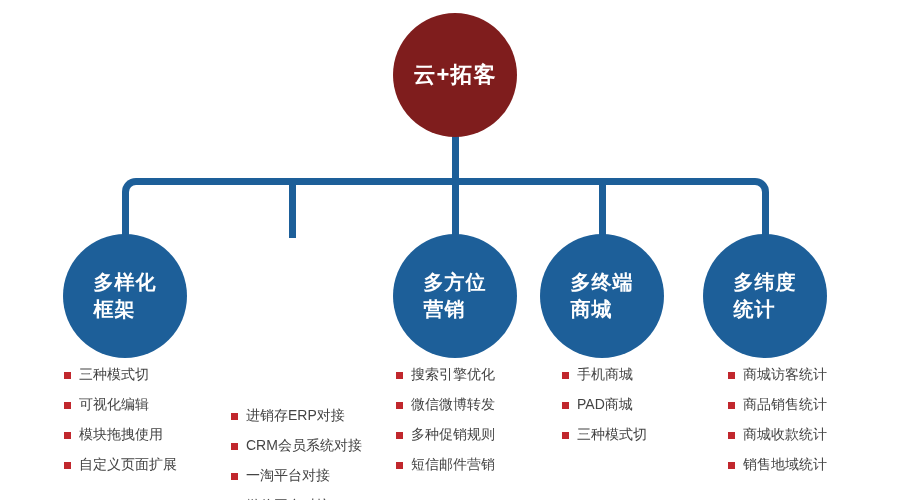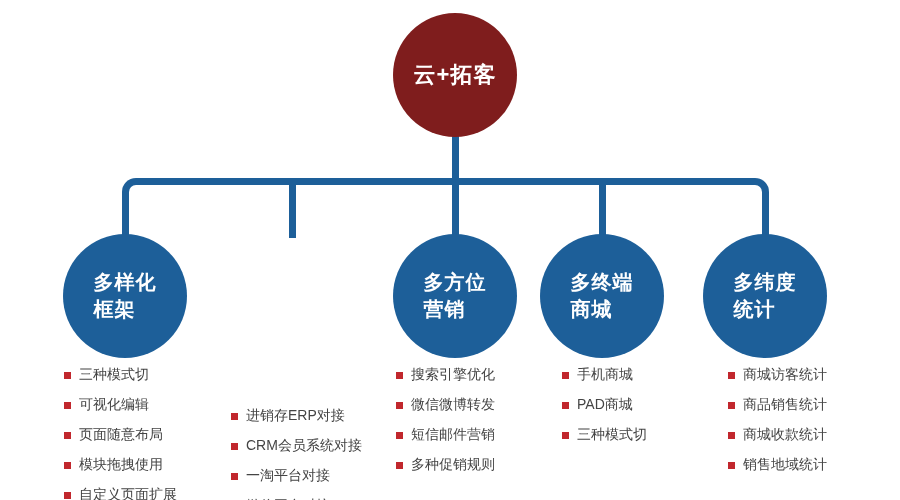--- a/index.html
+++ b/index.html
@@ -158,24 +158,20 @@
     <li>
         <span class="bullet"></span>
         <span>三种模式切</span>
       </li>
     <li>
         <span class="bullet"></span>
         <span>可视化编辑</span>
       </li>
     <li>
         <span class="bullet"></span>
-        <span>页面随意布局</span>
-      </li>
-    <li>
-        <span class="bullet"></span>
         <span>模块拖拽使用</span>
       </li>
     <li>
         <span class="bullet"></span>
         <span>自定义页面扩展</span>
       </li>
   </ul>
 
   <ul class="item-list pos-l2">
     <li>
@@ -200,26 +196,26 @@
     <li>
         <span class="bullet"></span>
         <span>搜索引擎优化</span>
       </li>
     <li>
         <span class="bullet"></span>
         <span>微信微博转发</span>
       </li>
     <li>
         <span class="bullet"></span>
+        <span>多种促销规则</span>
+      </li>
+    <li>
+        <span class="bullet"></span>
         <span>短信邮件营销</span>
       </li>
-    <li>
-        <span class="bullet"></span>
-        <span>多种促销规则</span>
-      </li>
   </ul>
 
   <ul class="item-list pos-l4">
     <li>
         <span class="bullet"></span>
         <span>手机商城</span>
       </li>
     <li>
         <span class="bullet"></span>
         <span>PAD商城</span>

